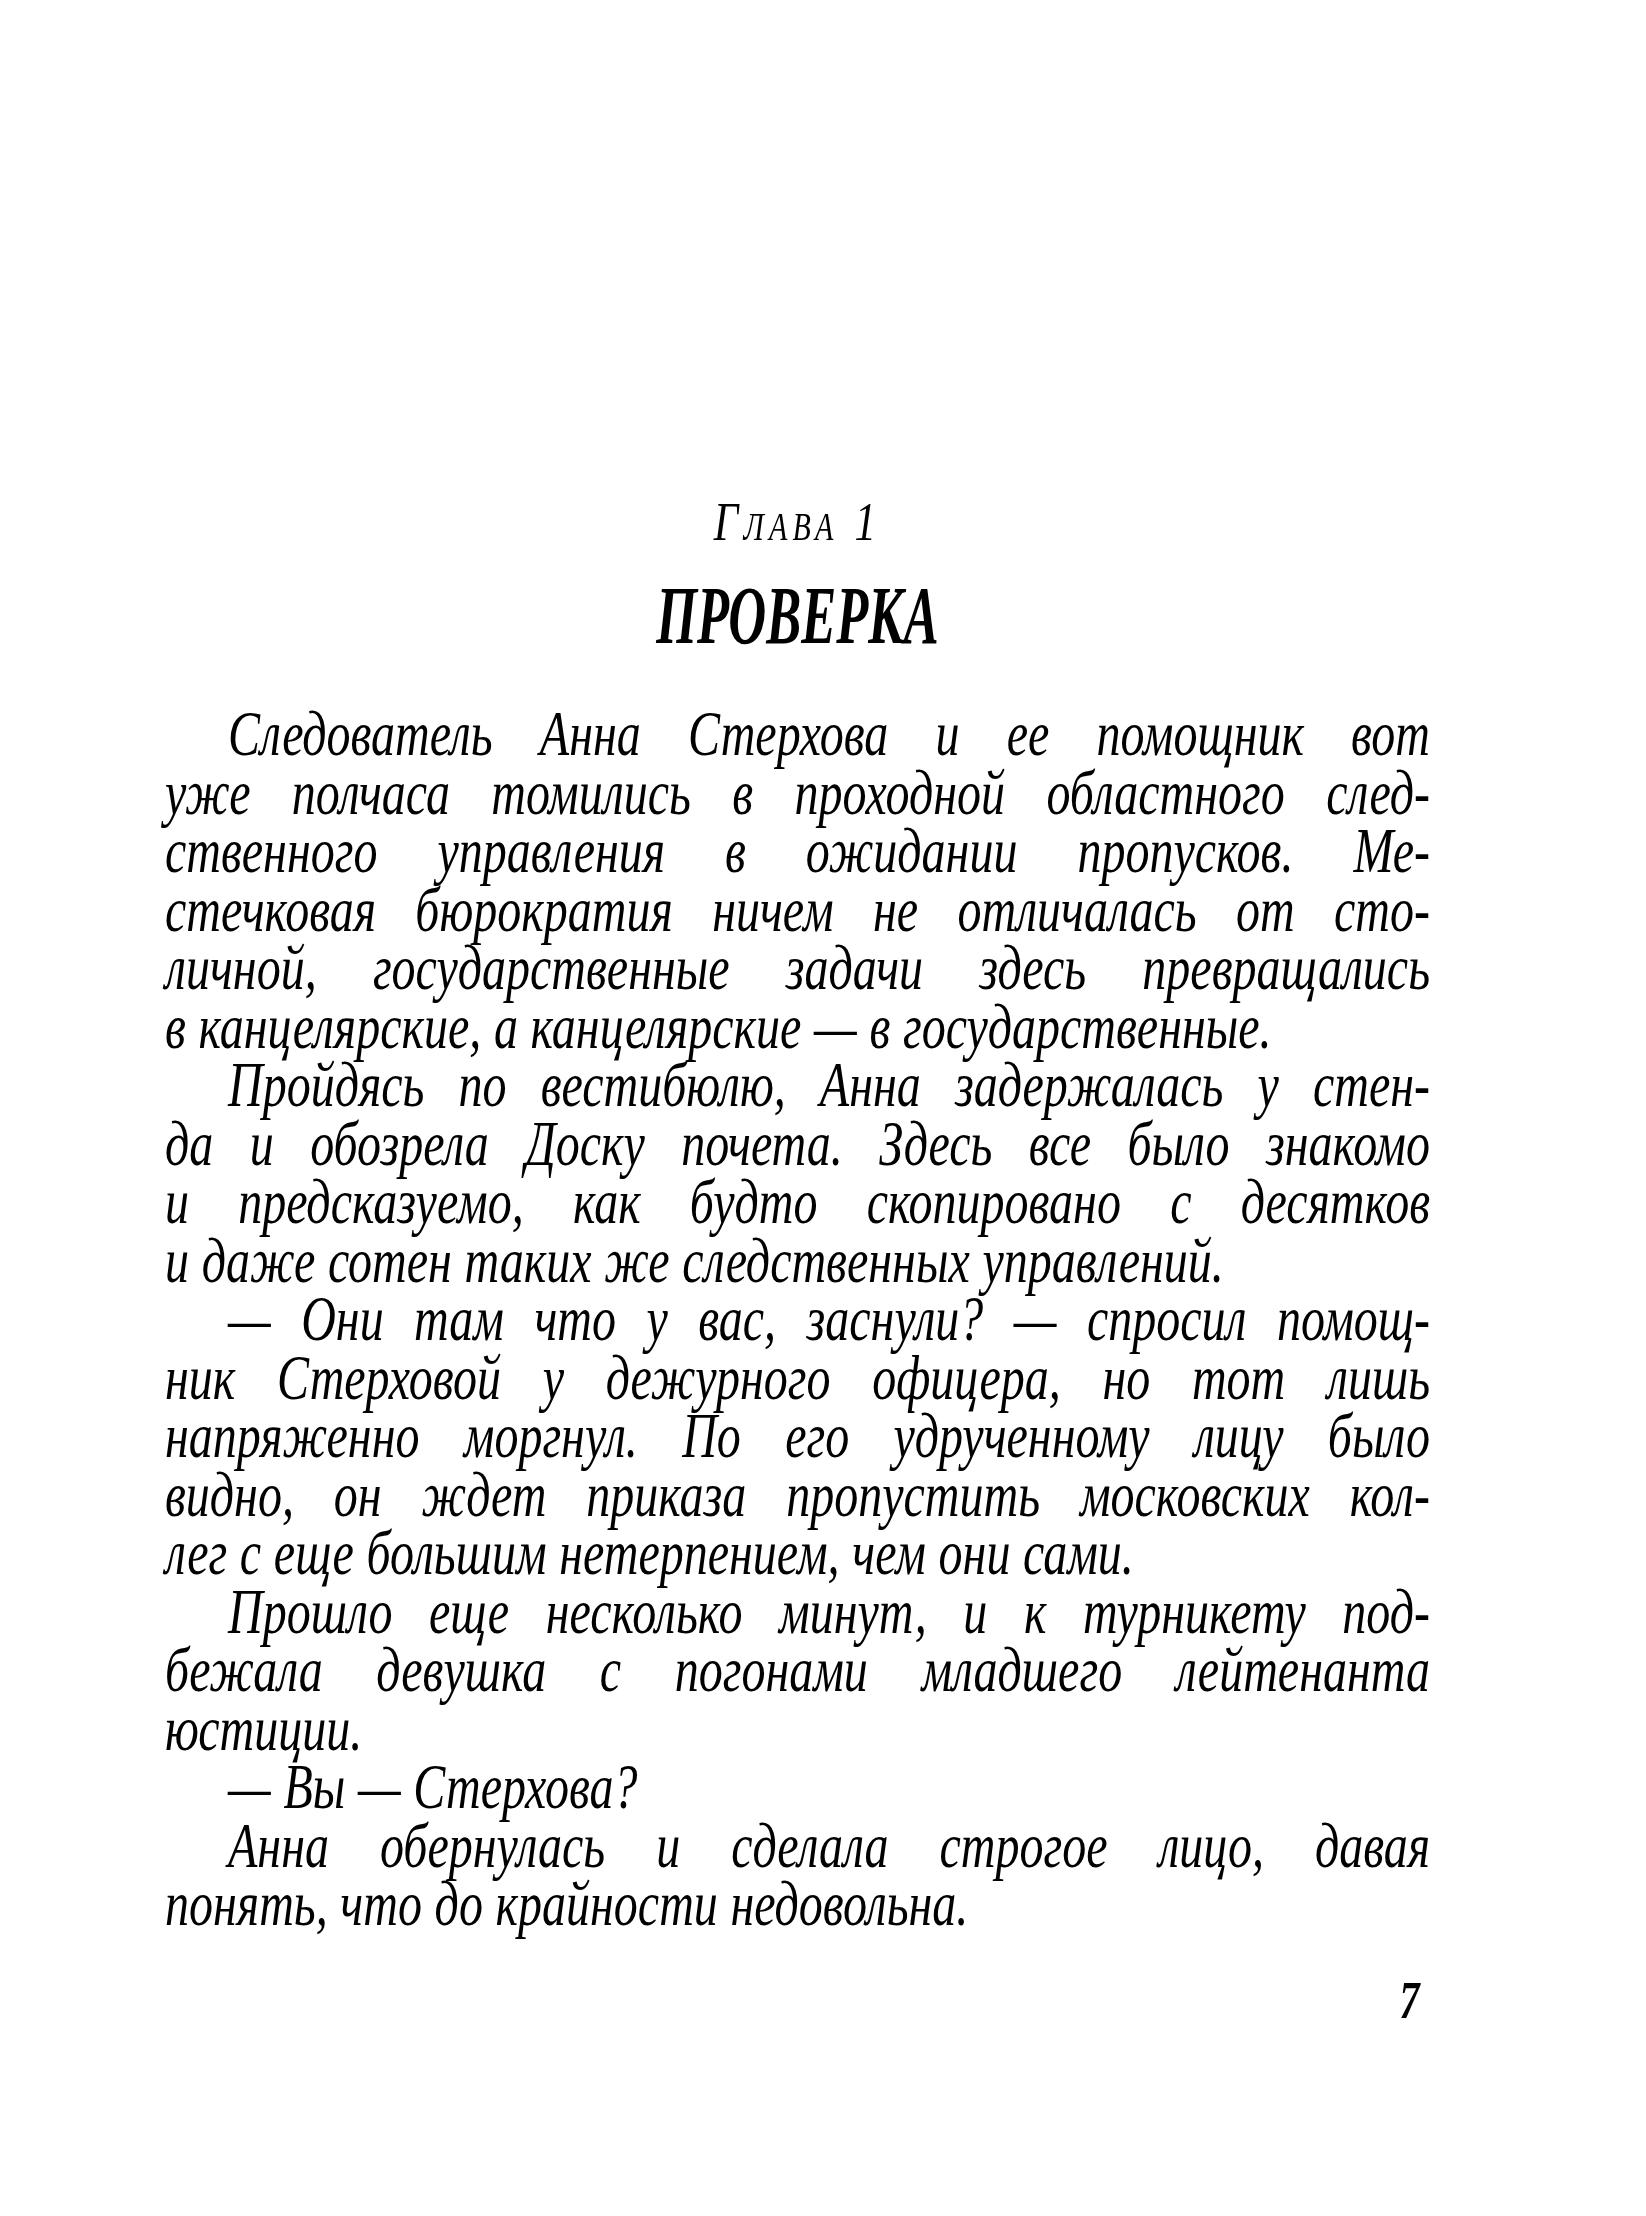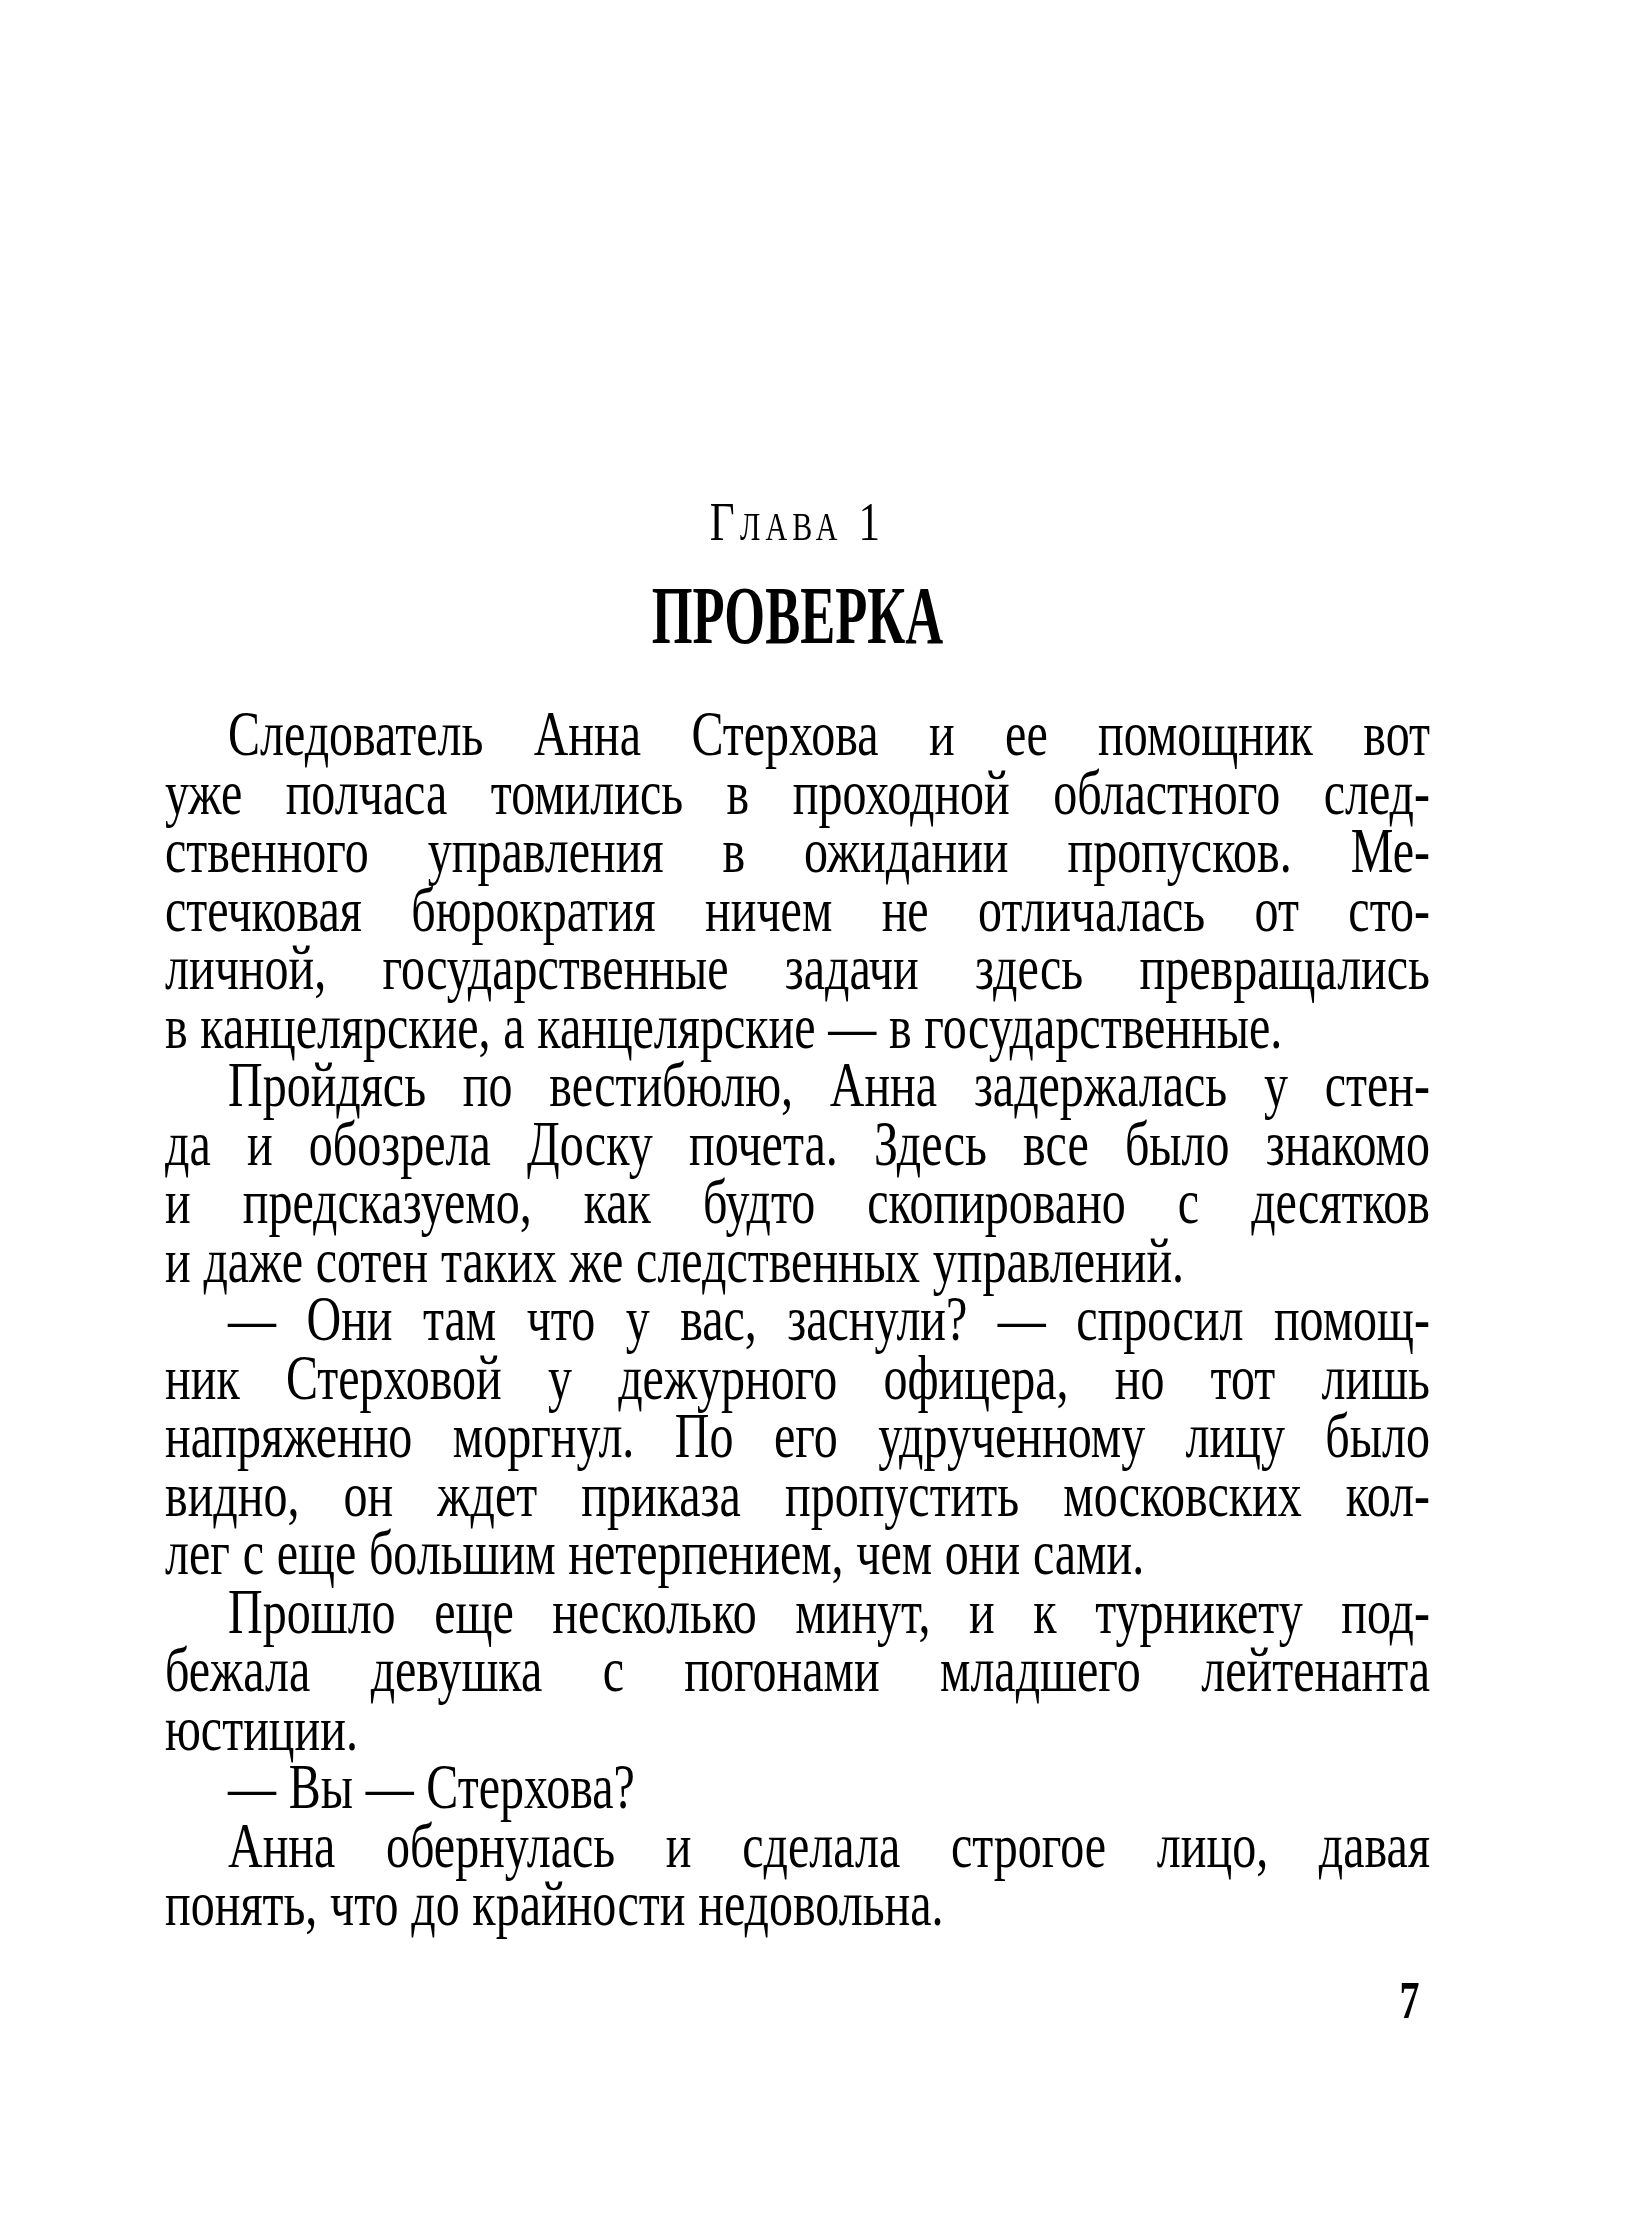--- a/index.html
+++ b/index.html
@@ -9,20 +9,21 @@
     background: #ffffff;
   }
   .page {
     position: relative;
     width: 1647px;
     height: 2216px;
     background: #ffffff;
     color: #000000;
     overflow: hidden;
     font-family: "Liberation Serif", "DejaVu Serif", serif;
+    font-style: italic;
   }
   
   .scale-wrap {
     position: absolute;
     left: 0; top: 0;
     width: 1647px;
     height: 1705px;
     transform: scaleY(1.3);
     transform-origin: 0 0;
   }

